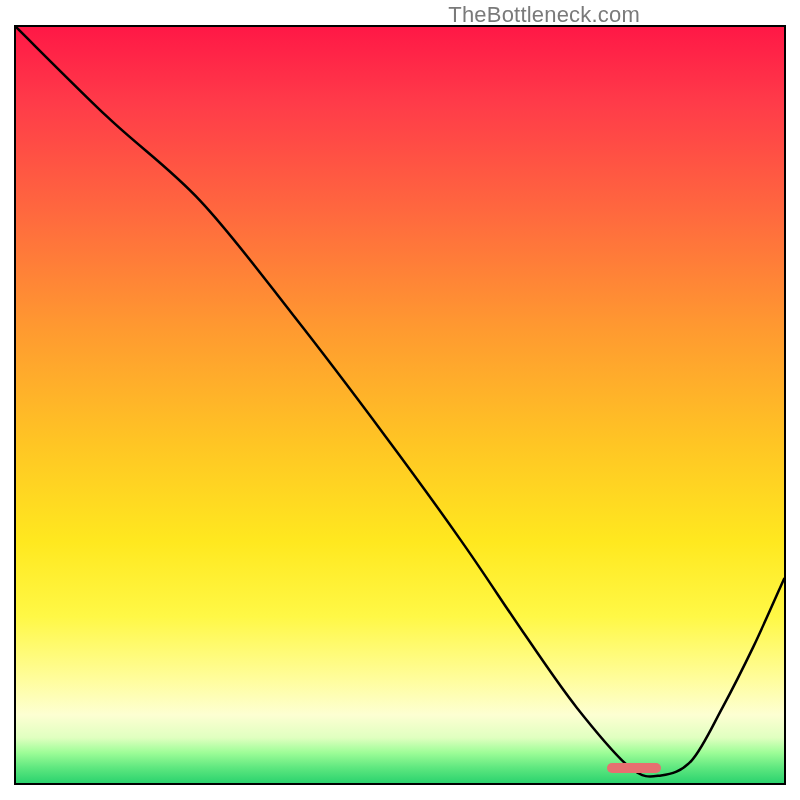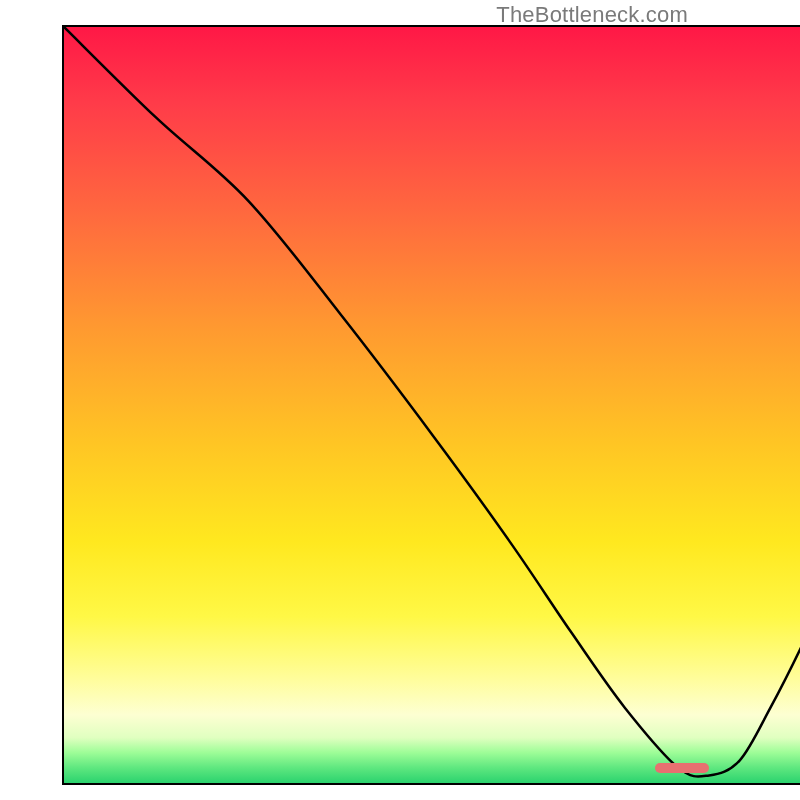--- a/index.html
+++ b/index.html
@@ -7,21 +7,20 @@
     padding: 0;
     width: 800px;
     height: 800px;
     background: #ffffff;
     overflow: hidden;
   }
   .chart-wrap {
     position: relative;
     width: 648px;
     height: 800px;
-    margin-left: 48px;
   }
   .watermark {
     position: absolute;
     top: 2px;
     right: 8px;
     font-family: Arial, Helvetica, sans-serif;
     font-size: 22px;
     color: #7a7a7a;
     letter-spacing: 0.2px;
   }

